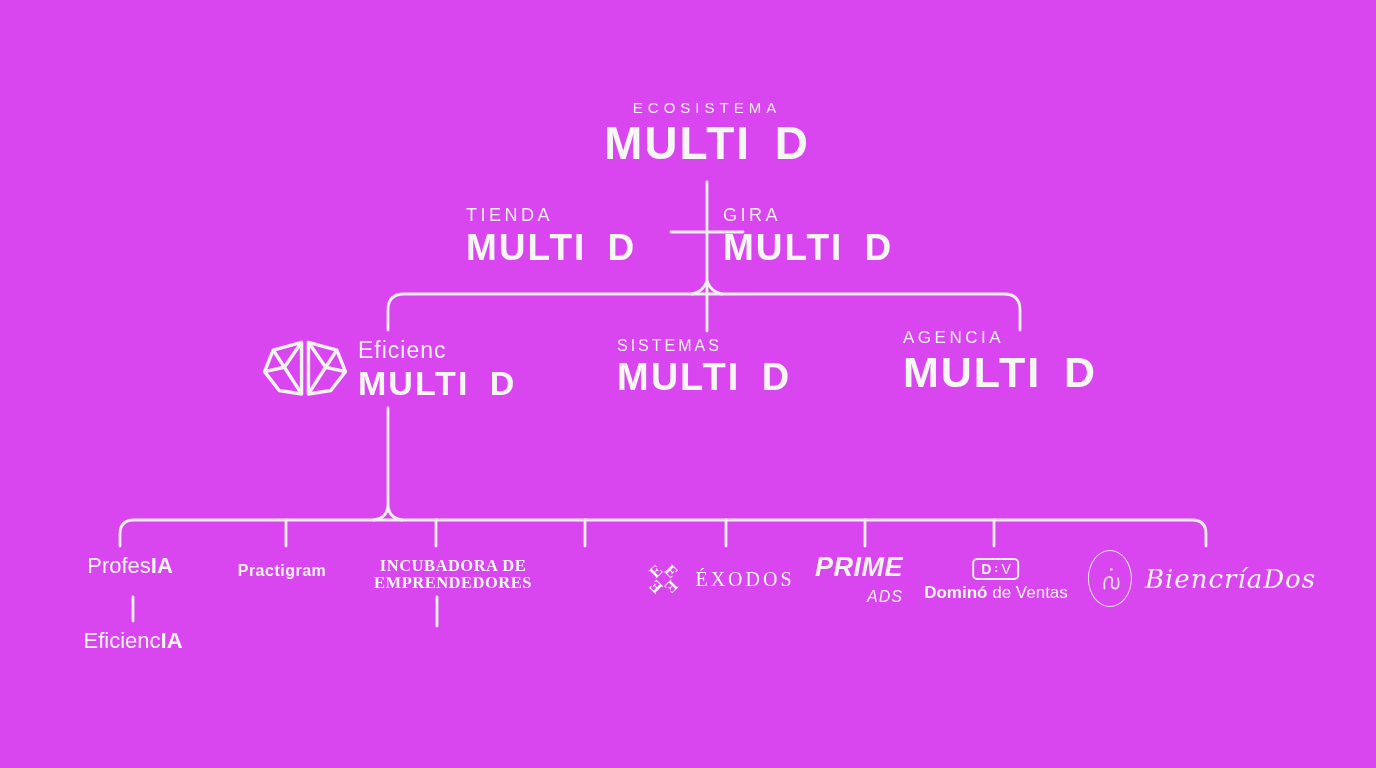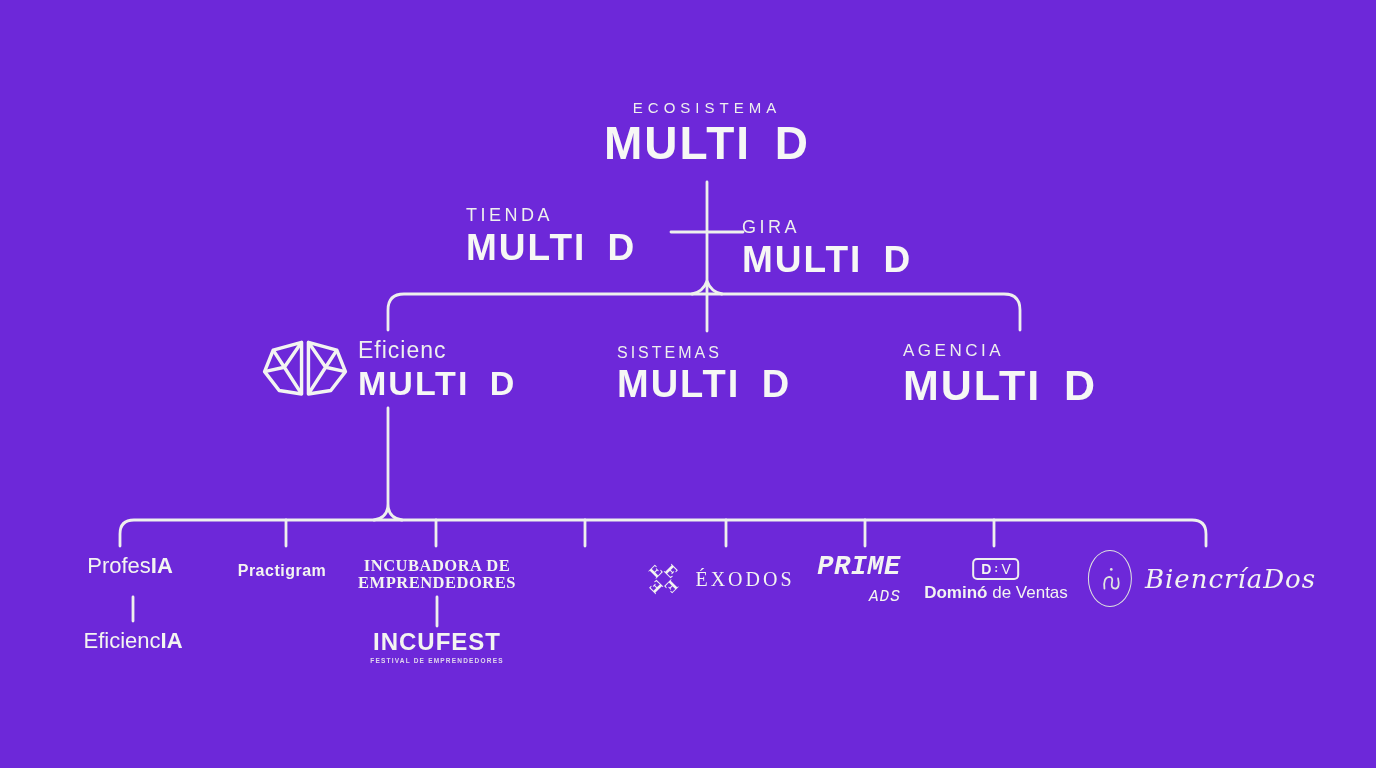--- a/index.html
+++ b/index.html
@@ -1,20 +1,20 @@
 <!DOCTYPE html>
 <html><head>
 <meta charset="utf-8">
 <style>
   * { margin:0; padding:0; box-sizing:border-box; }
   html,body { width:1376px; height:768px; }
   body { font-family:"Liberation Sans", sans-serif; }
   #canvas {
     position:relative; width:1376px; height:768px;
-    background:#6d28d9; overflow:hidden; color:#f3f4f1;
+    background:#d946ef; overflow:hidden; color:#f3f4f1;
   }
   svg.lines { position:absolute; inset:0; }
   .node { position:absolute; }
   .cx { transform:translateX(-50%); }
   .center { text-align:center; }
   .eyebrow {
     font-weight:400; color:#eef0ee; white-space:nowrap;
   }
   .brand {
     font-weight:bold; letter-spacing:2px; word-spacing:9px;
@@ -22,44 +22,44 @@
   }
   
   .root-eyebrow { font-size:15px; letter-spacing:5px; margin-bottom:4px; }
   .root-brand { font-size:46px; }
   
   .l2-eyebrow { font-size:18px; letter-spacing:3.5px; margin-bottom:3px; }
   .l2-brand { font-size:37px; }
   
   .l3a-eyebrow { font-size:23px; letter-spacing:1px; margin-bottom:2px; }
   .l3a-brand { font-size:34px; }
-  .l3s-eyebrow { font-size:16px; letter-spacing:3px; margin-bottom:3px;margin-top:7px; }
+  .l3s-eyebrow { font-size:16px; letter-spacing:3px; margin-bottom:3px; }
   .l3s-brand { font-size:38px; }
   .l3g-eyebrow { font-size:17px; letter-spacing:3.5px; margin-bottom:3px; }
   .l3g-brand { font-size:43px; }
   
   .ia-word { font-size:22px; font-weight:300; white-space:nowrap; }
   .ia-word b { font-weight:bold; }
   .practigram { font-size:16px; font-weight:bold; letter-spacing:0.5px; }
   .incubadora {
     font-family:"Liberation Serif", serif; font-weight:bold;
     font-size:16.5px; letter-spacing:0.5px; line-height:1.05;
-    text-align:center; white-space:nowrap;
+    text-align:center; white-space:nowrap;margin-left:16px;
   }
   .codex-wrap { display:inline-block; }
   .codex {
     display:inline-block; font-size:44px; font-weight:bold; line-height:0.8;
     letter-spacing:1px; transform:scaleX(0.65); transform-origin:center;
   }
   .exodos-row { display:flex; align-items:center; gap:10px; }
   .exodos-text {
     font-family:"Liberation Serif", serif; font-size:20px;
     letter-spacing:3px; white-space:nowrap;
   }
-  .prime-block { text-align:right; font-style:italic; line-height:1;font-family:Liberation Mono, monospace; }
+  .prime-block { text-align:right; font-style:italic; line-height:1; }
   .prime-main { font-size:27px; font-weight:bold; letter-spacing:0.5px; }
   .prime-sub { font-size:16px; font-weight:300; margin-top:8px; letter-spacing:1px;text-align:right; }
   .domino-block { display:flex; flex-direction:column; align-items:center; }
   .dv-tile {
     width:47px; height:22px; border:2px solid #eef0ee; border-radius:5px;
     display:flex; align-items:center; justify-content:center; gap:4px;
     font-size:14px; line-height:1;
   }
   .dv-tile .d { font-weight:bold; }
   .dv-dots { display:flex; flex-direction:column; gap:2px; }
@@ -102,21 +102,21 @@
 
   <div class="node center" style="left:707px; top:99px; transform:translateX(-50%);">
     <div class="eyebrow root-eyebrow">ECOSISTEMA</div>
     <div class="brand root-brand">MULTI D</div>
   </div>
 
   <div class="node" style="left:466px; top:205px;">
     <div class="eyebrow l2-eyebrow">TIENDA</div>
     <div class="brand l2-brand">MULTI D</div>
   </div>
-  <div class="node" style="left:742px; top:205px;margin-top:12px;">
+  <div class="node" style="left:723px; top:205px;">
     <div class="eyebrow l2-eyebrow">GIRA</div>
     <div class="brand l2-brand">MULTI D</div>
   </div>
 
   <div class="node" style="left:262px; top:338px;">
     <svg width="86" height="62" viewBox="0 0 100 70" fill="none" stroke="#f3f4f1" stroke-width="4" stroke-linejoin="round">
       <path d="M46 4 L13 13 L3 38 L20 60 L46 64 Z"></path>
       <path d="M46 4 L26 33 L46 64 M13 13 L26 33 M3 38 L26 33"></path>
       <path d="M54 4 L87 13 L97 38 L80 60 L54 64 Z"></path>
       <path d="M54 4 L74 33 L54 64 M87 13 L74 33 M97 38 L74 33"></path>
@@ -125,21 +125,21 @@
   <div class="node" style="left:358px; top:337px;">
     <div class="eyebrow l3a-eyebrow">Eficienc</div>
     <div class="brand l3a-brand">MULTI D</div>
   </div>
 
   <div class="node" style="left:617px; top:337px;">
     <div class="eyebrow l3s-eyebrow">SISTEMAS</div>
     <div class="brand l3s-brand">MULTI D</div>
   </div>
 
-  <div class="node" style="left:903px; top:341px;">
+  <div class="node" style="left:903px; top:328px;">
     <div class="eyebrow l3g-eyebrow">AGENCIA</div>
     <div class="brand l3g-brand">MULTI D</div>
   </div>
 
   <div class="node cx ia-word" style="left:130px; top:553px;">
     <span>Profes</span><b>IA</b>
   </div>
 
   <div class="node cx practigram" style="left:282px; top:562px;">Practigram</div>
 
@@ -188,18 +188,14 @@
         <path d="M10 36 Q8 20 17 19 Q23 19 21 27 Q19 36 26 36 Q33 35 30 21"></path>
       </svg>
     </div>
     <span class="biencria-text">BiencríaDos</span>
   </div>
 
   <div class="node cx ia-word" style="left:133px; top:628px;">
     <span>Eficienc</span><b>IA</b>
   </div>
 
-  <div class="node cx incufest-block" style="left:437px; top:628px;">
-    <div class="incufest-label">INCUFEST</div>
-    <div class="incufest-tagline">FESTIVAL DE EMPRENDEDORES</div>
-  </div>
 
 </div>
 
 </body></html>

